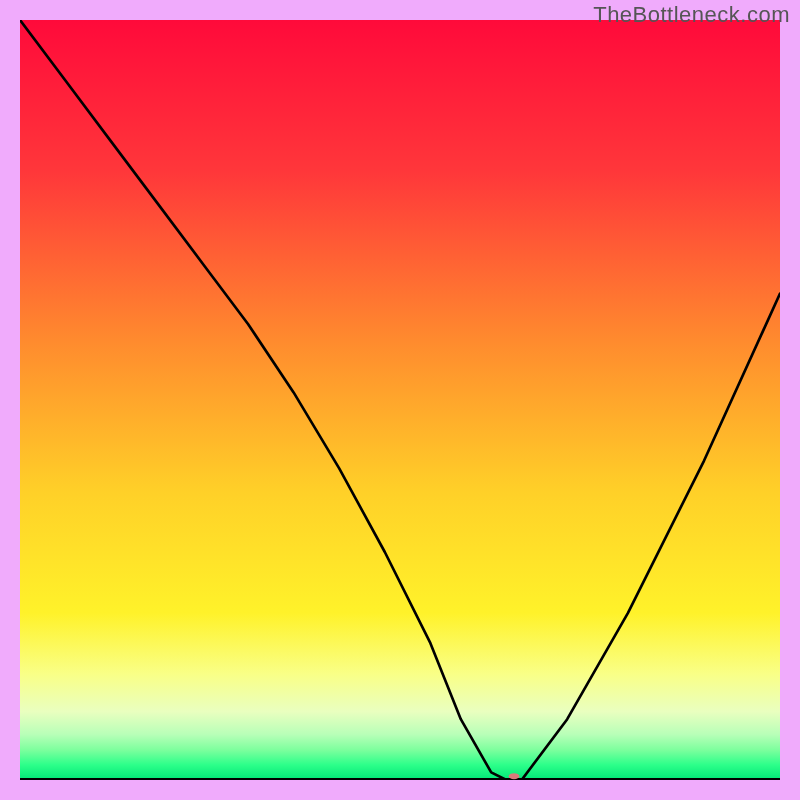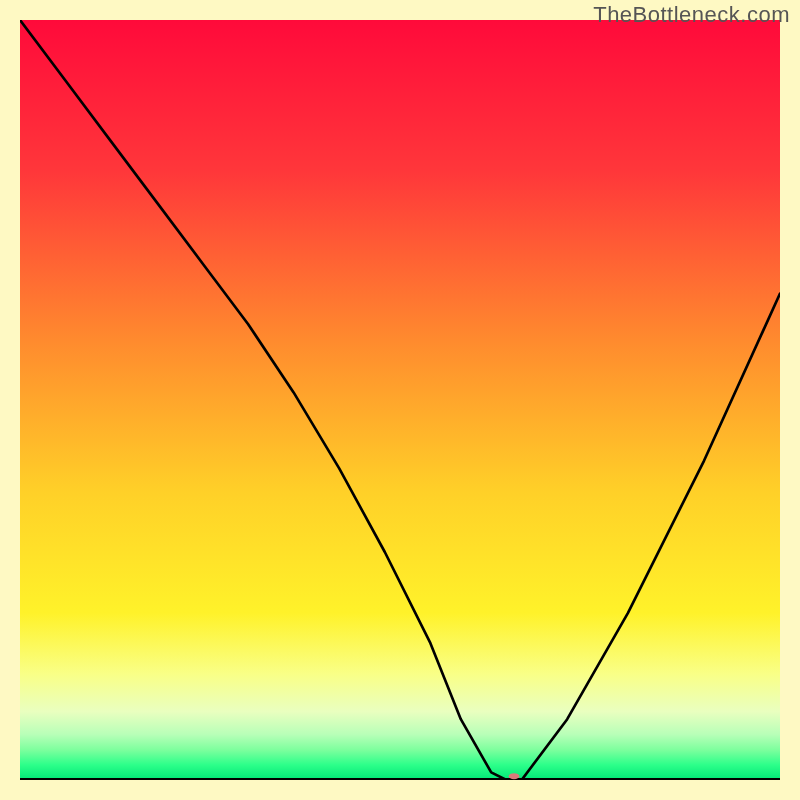--- a/index.html
+++ b/index.html
@@ -8,21 +8,21 @@
     width: 800px;
     height: 800px;
     background: #000;
     overflow: hidden;
     font-family: Arial, Helvetica, sans-serif;
   }
   .frame {
     position: relative;
     width: 800px;
     height: 800px;
-    background: #fef9c3;
+    background: #f0abfc;
   }
   .watermark {
     position: absolute;
     top: 2px;
     right: 10px;
     color: #555;
     font-size: 22px;
     font-weight: 500;
     letter-spacing: 0.5px;
     z-index: 20;

